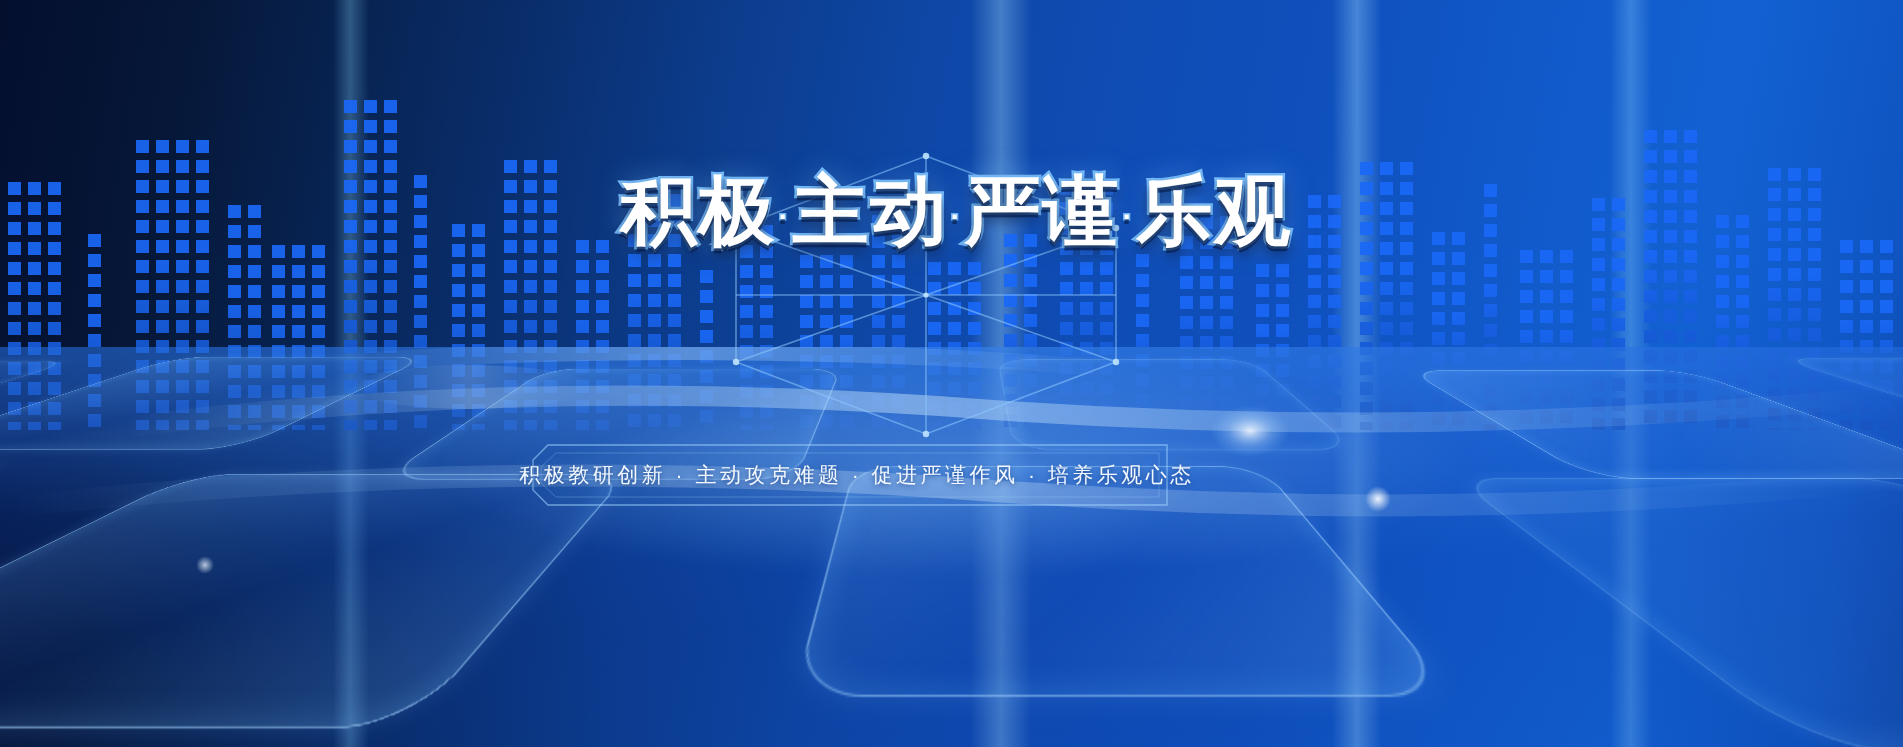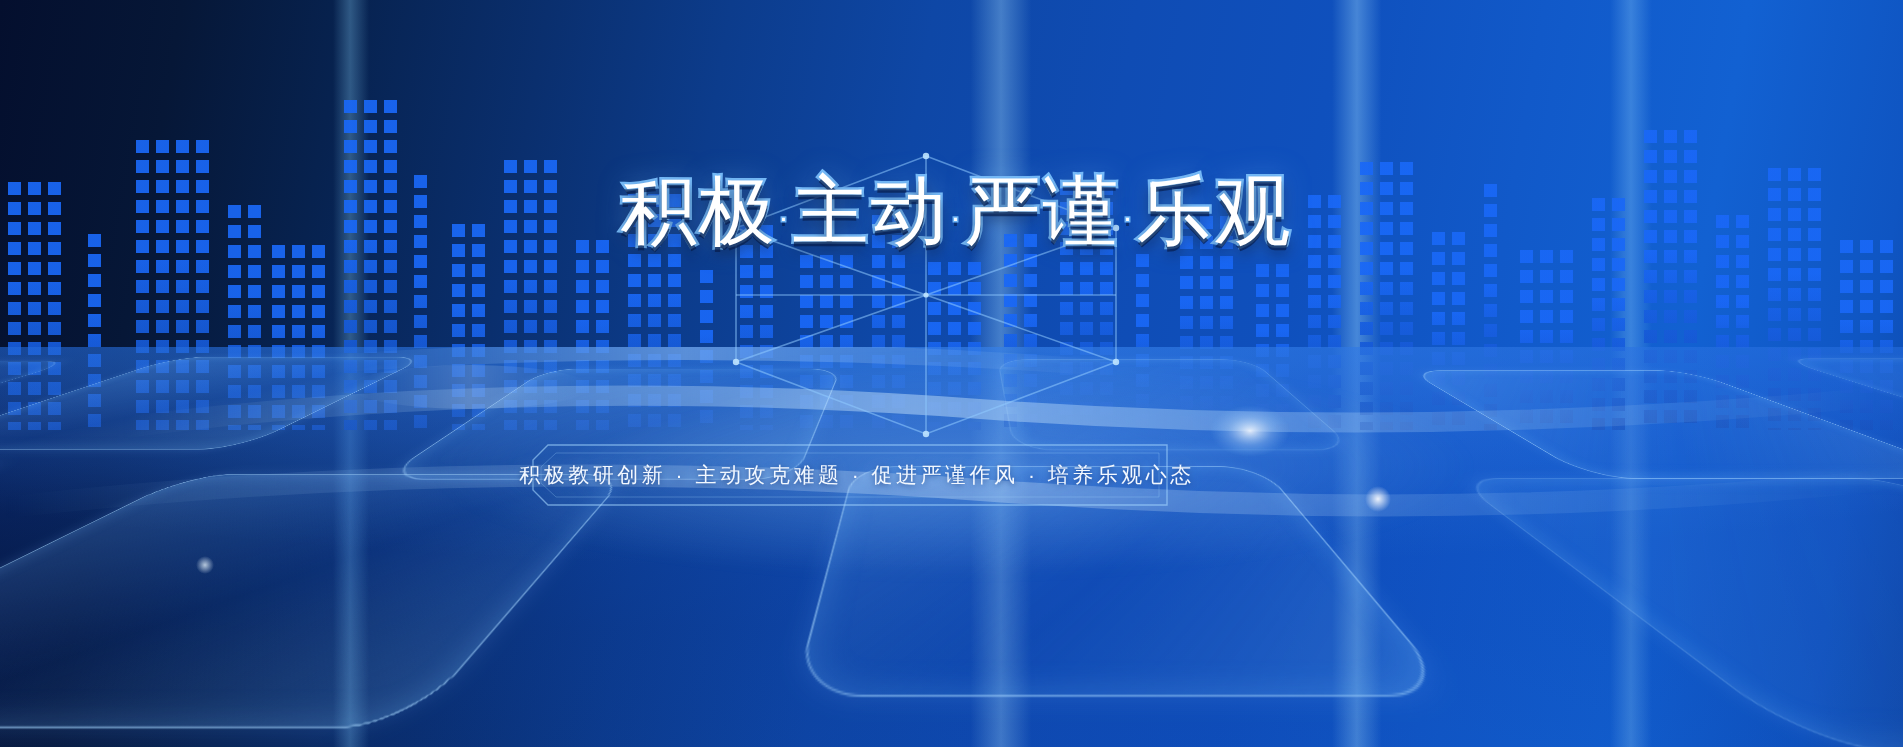--- a/index.html
+++ b/index.html
@@ -119,21 +119,21 @@
   
   .hex{position:absolute;left:716px;top:150px;width:420px;height:290px;pointer-events:none;}
 
   
   .content{position:absolute;left:0;top:0;width:100%;height:100%;}
 
   .title-main{
     position:absolute;left:0;right:0;top:173px;
     text-align:center;
     font-family:"Liberation Sans","DejaVu Sans",sans-serif;
-    font-weight:normal;
+    font-weight:bold;
     font-size:76px;
     line-height:1;
     letter-spacing:2px;
     color:#ffffff;
     white-space:nowrap;
     -webkit-text-stroke:5px rgba(125,195,255,0.95);
     paint-order:stroke fill;
     text-shadow:
       0 5px 0 rgba(6,26,70,0.65),
       0 8px 14px rgba(3,16,48,0.65),

